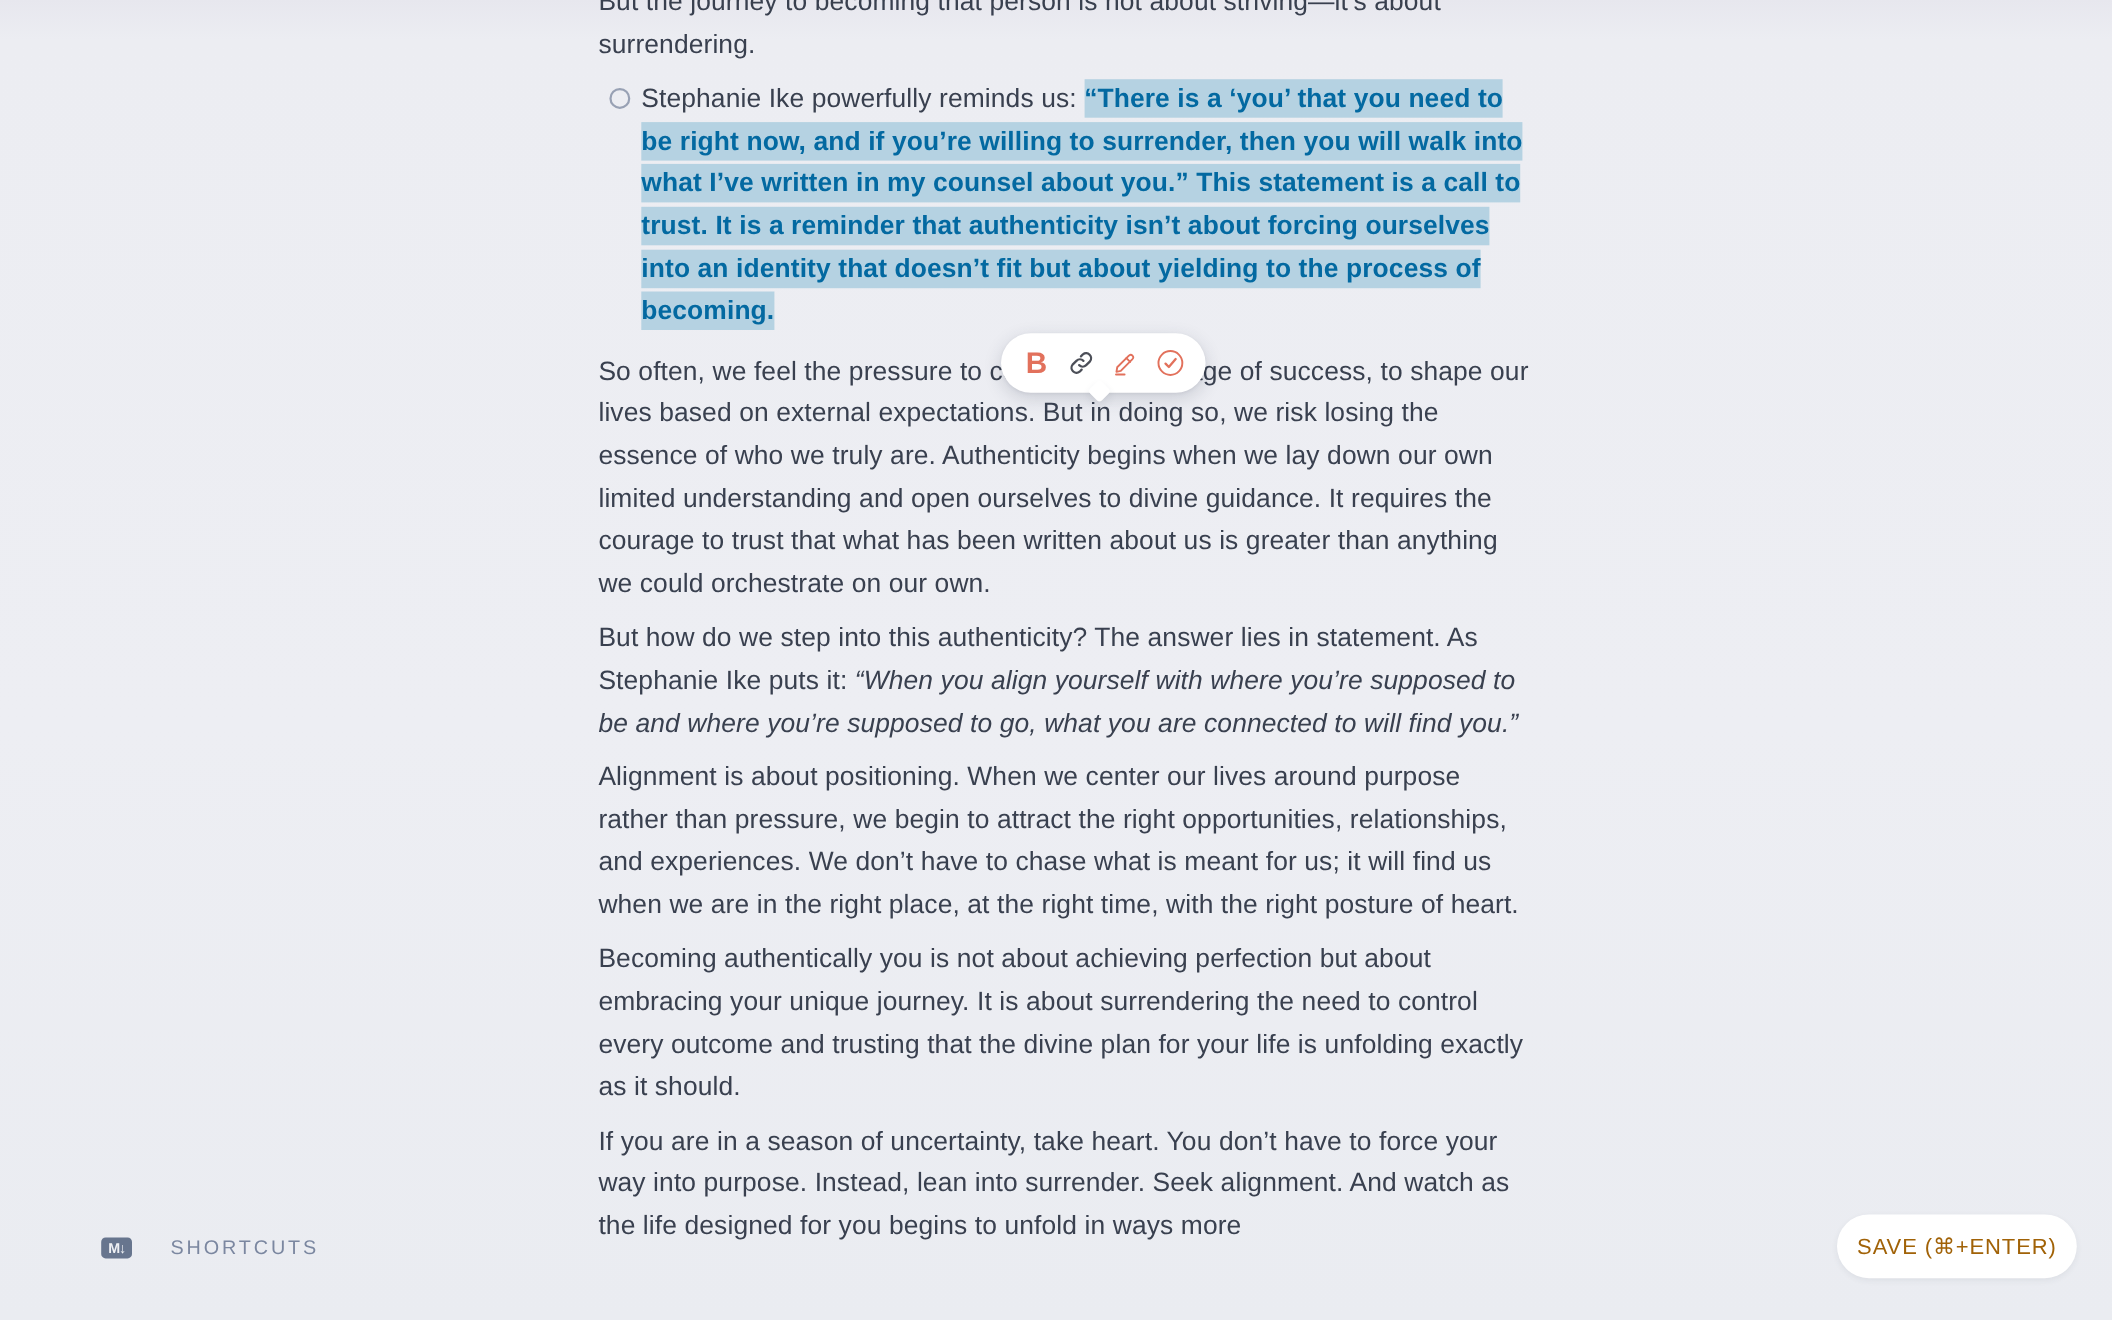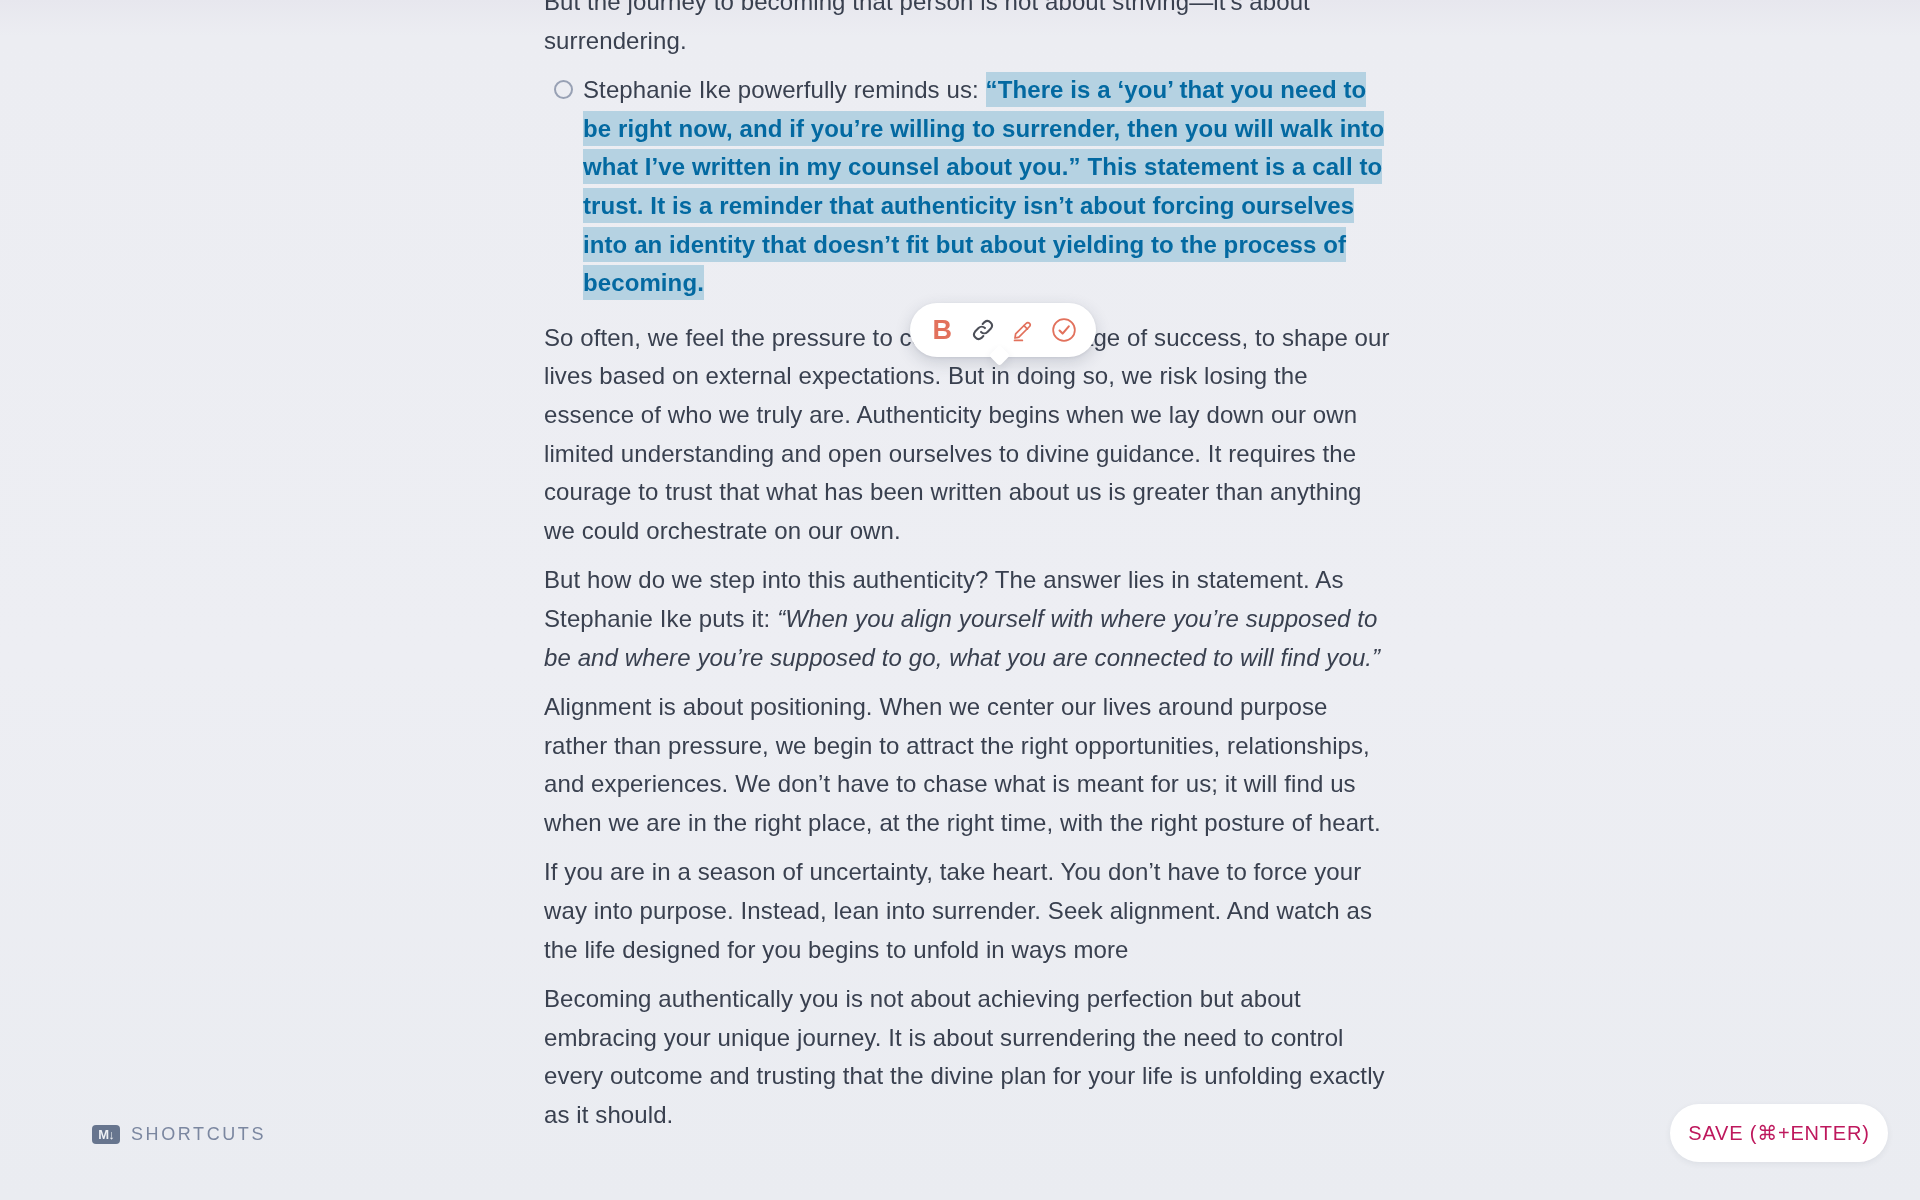--- a/index.html
+++ b/index.html
@@ -127,31 +127,32 @@
     display: flex;
     align-items: center;
     justify-content: center;
     line-height: 1;
   }
   .shortcuts-label {
     color: #7b87a0;
     font-size: 18px;
     letter-spacing: 2.6px;
     font-weight: 500;
+    margin-left: 24px;
   }
   .save-btn {
     position: absolute;
     left: 1670px;
     top: 1104px;
     width: 218px;
     height: 58px;
     background: #ffffff;
     border: none;
     border-radius: 29px;
-    color: #be185d;
+    color: #a16207;
     font-size: 20px;
     letter-spacing: 0.8px;
     font-family: "Liberation Sans", "DejaVu Sans", sans-serif;
     box-shadow: 0 2px 6px rgba(45,55,75,0.07);
     cursor: pointer;
   }
 </style>
 </head>
 <body>
 
@@ -163,23 +164,23 @@
     <span class="bullet-marker"></span>
     <span>Stephanie Ike powerfully reminds us: </span><span class="sel-bold">“There is a ‘you’ that you need to be right now, and if you’re willing to surrender, then you will walk into what I’ve written in my counsel about you.” This statement is a call to trust. It is a reminder that authenticity isn’t about forcing ourselves into an identity that doesn’t fit but about yielding to the process of becoming.</span>
   </div>
 
   <p class="para">So often, we feel the pressure to conform to an image of success, to shape our lives based on external expectations. But in doing so, we risk losing the essence of who we truly are. Authenticity begins when we lay down our own limited understanding and open ourselves to divine guidance. It requires the courage to trust that what has been written about us is greater than anything we could orchestrate on our own.</p>
 
   <p class="para"><span>But how do we step into this authenticity? The answer lies in statement. As Stephanie Ike puts it: </span><span class="quote-italic">“When you align yourself with where you’re supposed to be and where you’re supposed to go, what you are connected to will find you.”</span></p>
 
   <p class="para">Alignment is about positioning. When we center our lives around purpose rather than pressure, we begin to attract the right opportunities, relationships, and experiences. We don’t have to chase what is meant for us; it will find us when we are in the right place, at the right time, with the right posture of heart.</p>
 
+  <p class="para">Becoming authentically you is not about achieving perfection but about embracing your unique journey. It is about surrendering the need to control every outcome and trusting that the divine plan for your life is unfolding exactly as it should.</p>
+
   <p class="para">If you are in a season of uncertainty, take heart. You don’t have to force your way into purpose. Instead, lean into surrender. Seek alignment. And watch as the life designed for you begins to unfold in ways more</p>
-
-  <p class="para">Becoming authentically you is not about achieving perfection but about embracing your unique journey. It is about surrendering the need to control every outcome and trusting that the divine plan for your life is unfolding exactly as it should.</p>
 
 </div>
 
 <div class="fmt-toolbar">
   <button class="fmt-btn">
     <span class="bold-glyph">B</span>
   </button>
   <button class="fmt-btn">
     <span class="icon-gray">
       <svg width="26" height="26" viewBox="0 0 24 24" fill="none" stroke="currentColor" stroke-width="1.9" stroke-linecap="round" stroke-linejoin="round">

